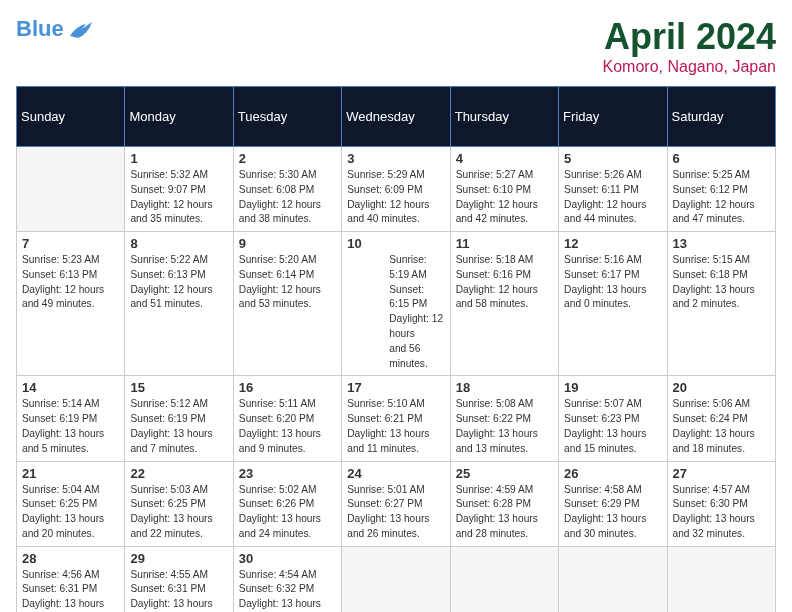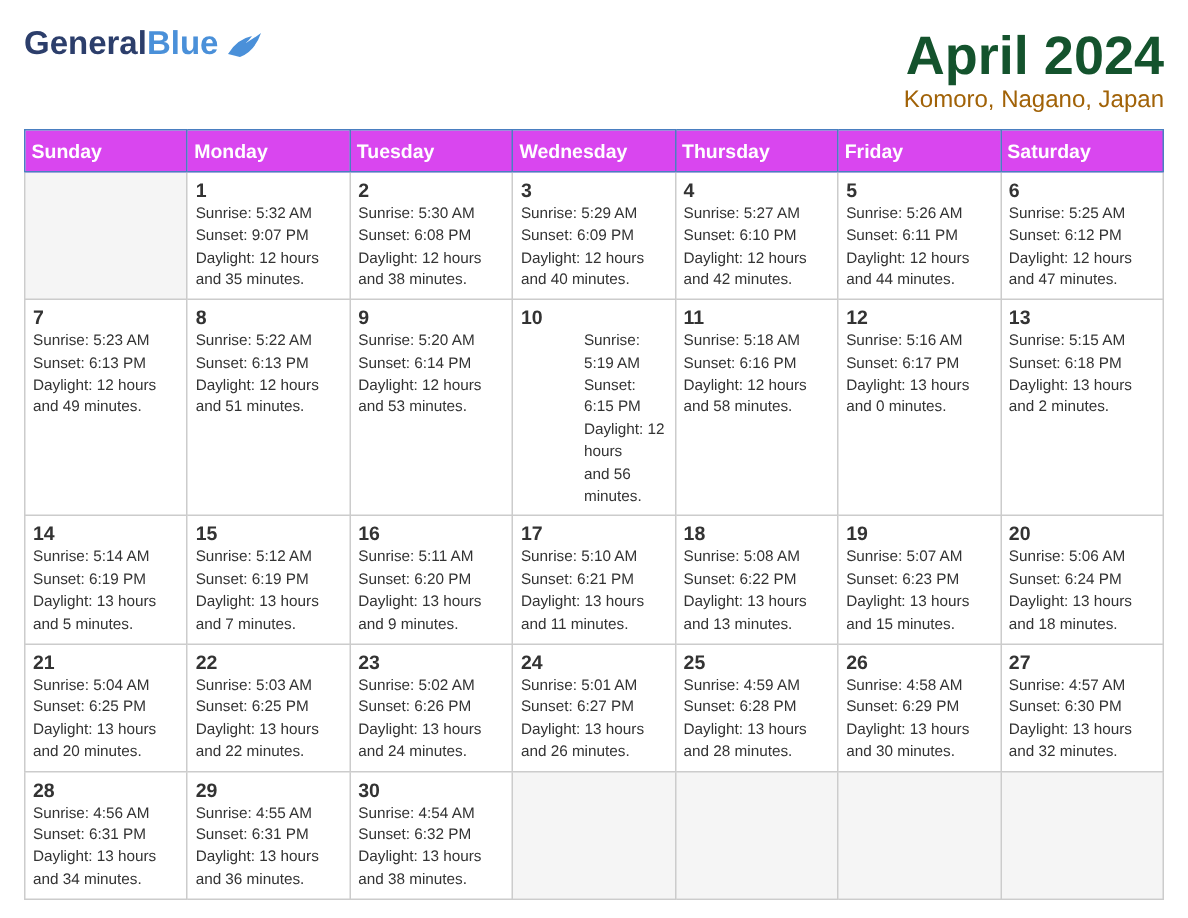--- a/index.html
+++ b/index.html
@@ -36,33 +36,33 @@
     .title-section {
       text-align: right;
     }
     .month-title {
       font-size: 36px;
       font-weight: bold;
       color: #14532d;
     }
     .location {
       font-size: 16px;
-      color: #a16207;
+      color: #be185d;
     }
     table {
       width: 100%;
       border-collapse: collapse;
       table-layout: fixed;
     }
     thead tr th {
-      background: #d946ef;
+      background: #0f172a;
       color: #fff;
       font-size: 13px;
-      font-weight: bold;
-      padding: 6px 4px;
+      font-weight: normal;
+      padding: 22px 4px;
       text-align: left;
       border: 1px solid #4a7fc1;
     }
     tbody tr td {
       border: 1px solid #ccc;
       vertical-align: top;
       padding: 4px 5px;
       font-size: 10.5px;
       color: #333;
       height: 82px;
@@ -83,21 +83,20 @@
       line-height: 1.45;
       color: #333;
     }
   </style>
 </head>
 <body>
 
 <div class="header">
   <div class="logo">
     <div class="logo-text">
-      <span style="color:#2c3e6b; font-weight:bold;">General</span>
         <span style="color:#4a90d9; font-weight:bold;">Blue</span>
       <svg class="logo-bird" viewBox="0 0 28 22" xmlns="http://www.w3.org/2000/svg">
         <path d="M4,18 Q10,8 20,6 Q16,12 10,14 Q18,10 26,4 Q22,16 12,20 Z" fill="#4a90d9"></path>
       </svg>
     </div>
   </div>
   <div class="title-section">
     <div class="month-title">April 2024</div>
     <div class="location">Komoro, Nagano, Japan</div>
   </div>

